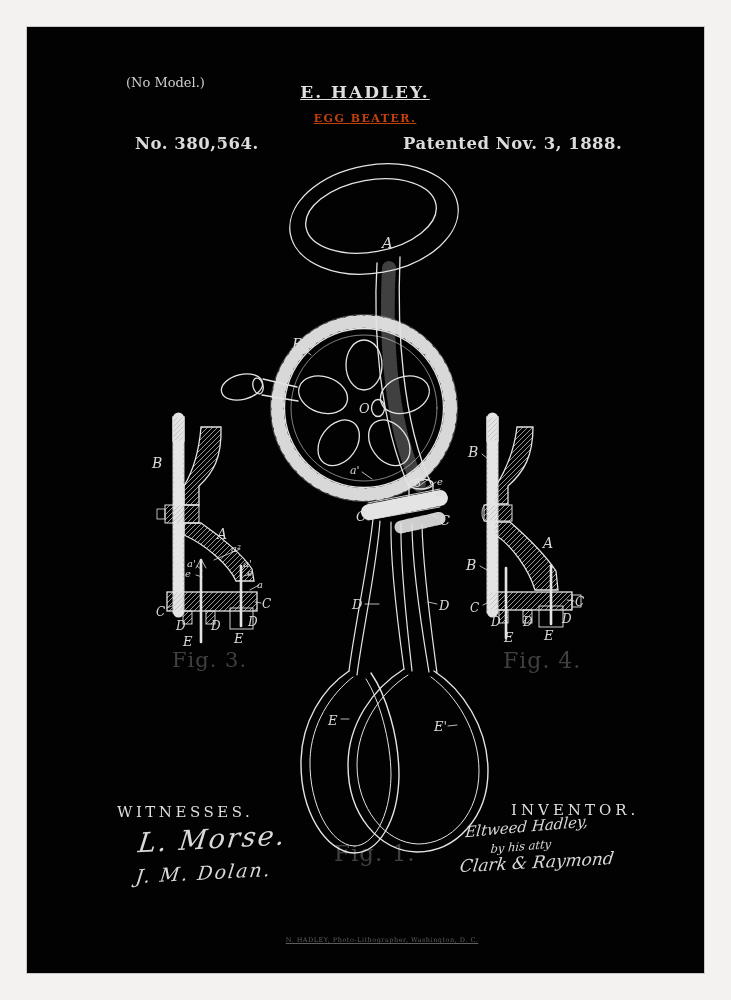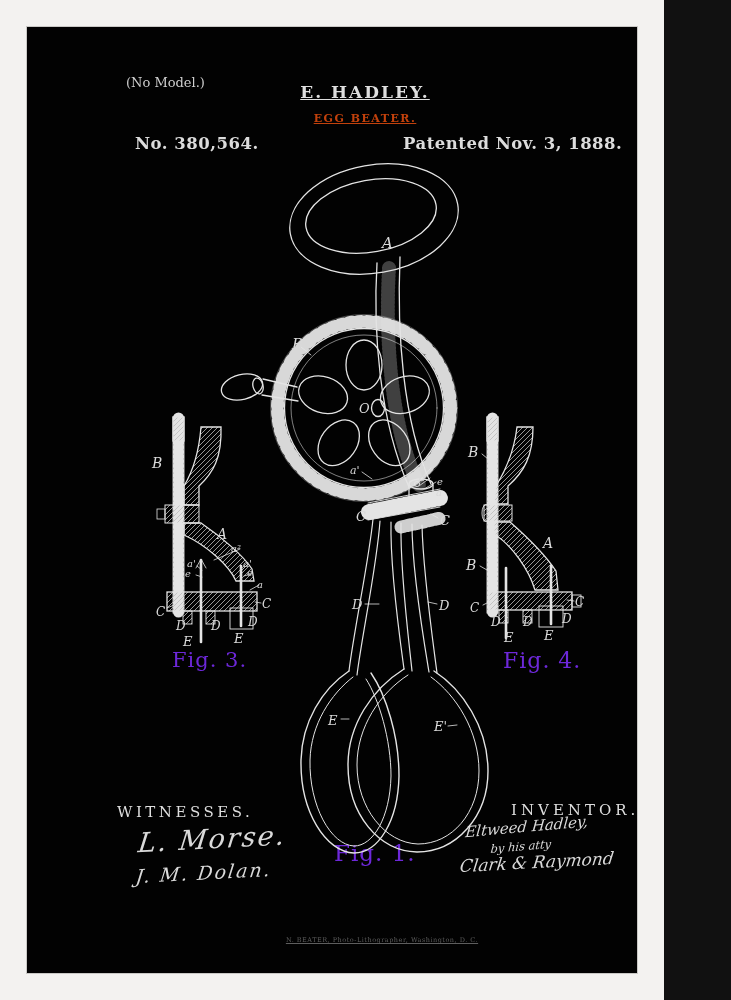--- a/index.html
+++ b/index.html
@@ -1,26 +1,26 @@
 <!DOCTYPE html>
 <html><head>
 <meta charset="utf-8">
 <style>
   html,body{margin:0;padding:0;background:#111;}
-  .poster{position:relative;width:664px;height:1000px;background:#f3f2f0;overflow:hidden;
+  .poster{position:relative;width:731px;height:1000px;background:#f3f2f0;overflow:hidden;
           font-family:"DejaVu Serif", serif;}
   .panel{position:absolute;left:27px;top:27px;right:27px;bottom:27px;background:#020202;
          box-shadow:0 0 0 1px #c9c8c5;}
   .t{position:absolute;color:#d8d8d8;white-space:nowrap;line-height:1;}
   .ctr{text-align:center;text-decoration:underline;}
   .hdr-name{font-size:17px;font-weight:bold;letter-spacing:2px;color:#dedede;}
   .hdr-sub{font-size:11px;font-weight:bold;letter-spacing:1.5px;color:#c2410c;}
   .hdr-num,.hdr-date{font-size:16.5px;font-weight:bold;letter-spacing:.5px;color:#dcdcdc;}
   .nomodel{font-size:13px;color:#cfcfcf;}
-  .figcap{color:#6d28d9;letter-spacing:1px;}
+  .figcap{color:#404040;letter-spacing:1px;}
   .handblock{letter-spacing:3.5px;font-size:15px;color:#dfdfdf;}
   .sig{font-style:italic;color:#d9d9d9;transform-origin:left top;}
   .litho{font-size:6.5px;color:#5e5e5e;letter-spacing:.5px;}
   svg text{font-family:"DejaVu Serif", serif;font-style:italic;fill:#d9d9d9;}
 </style>
 </head>
 <body>
 
 <div class="poster">
   <div class="panel"></div>
@@ -37,21 +37,21 @@
 
   <div class="t handblock" style="left:117px;top:805px;">WITNESSES.</div>
   <div class="t sig" style="left:140px;top:829px;font-size:27px;letter-spacing:2px;transform:rotate(-3deg) skewX(-10deg);">L. Morse.</div>
   <div class="t sig" style="left:137px;top:867px;font-size:19px;letter-spacing:2px;transform:rotate(-3deg) skewX(-10deg);">J. M. Dolan.</div>
 
   <div class="t handblock" style="left:511px;top:803px;letter-spacing:4px;">INVENTOR.</div>
   <div class="t sig" style="left:466px;top:825px;font-size:15px;transform:rotate(-5deg) skewX(-10deg);">Eltweed Hadley,</div>
   <div class="t sig" style="left:491px;top:844px;font-size:11.5px;transform:rotate(-5deg) skewX(-10deg);">by his atty</div>
   <div class="t sig" style="left:461px;top:858px;font-size:17px;transform:rotate(-3deg) skewX(-10deg);">Clark &amp; Raymond</div>
 
-  <div class="t ctr litho" style="left:262px;top:937px;width:240px;">N. BEATER, Photo-Lithographer, Washington, D. C.</div>
+  <div class="t ctr litho" style="left:262px;top:937px;width:240px;">N. HADLEY, Photo-Lithographer, Washington, D. C.</div>
 
   <svg viewBox="0 0 731 1000" style="position:absolute;left:0;top:0;" width="731" height="1000" fill="none" stroke="#e4e4e4" stroke-width="1.3" stroke-linecap="round">
     <defs>
       <pattern id="hatch" width="5" height="5" patternUnits="userSpaceOnUse">
         <path d="M0,5 L5,0" stroke="#bdbdbd" stroke-width="0.8"></path>
       </pattern>
     </defs>
 
     <g>
       <g>

